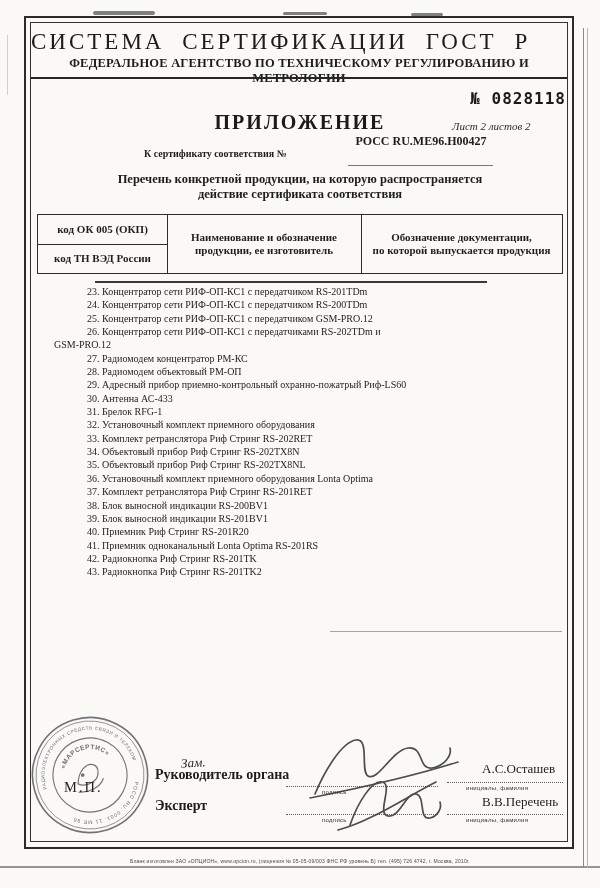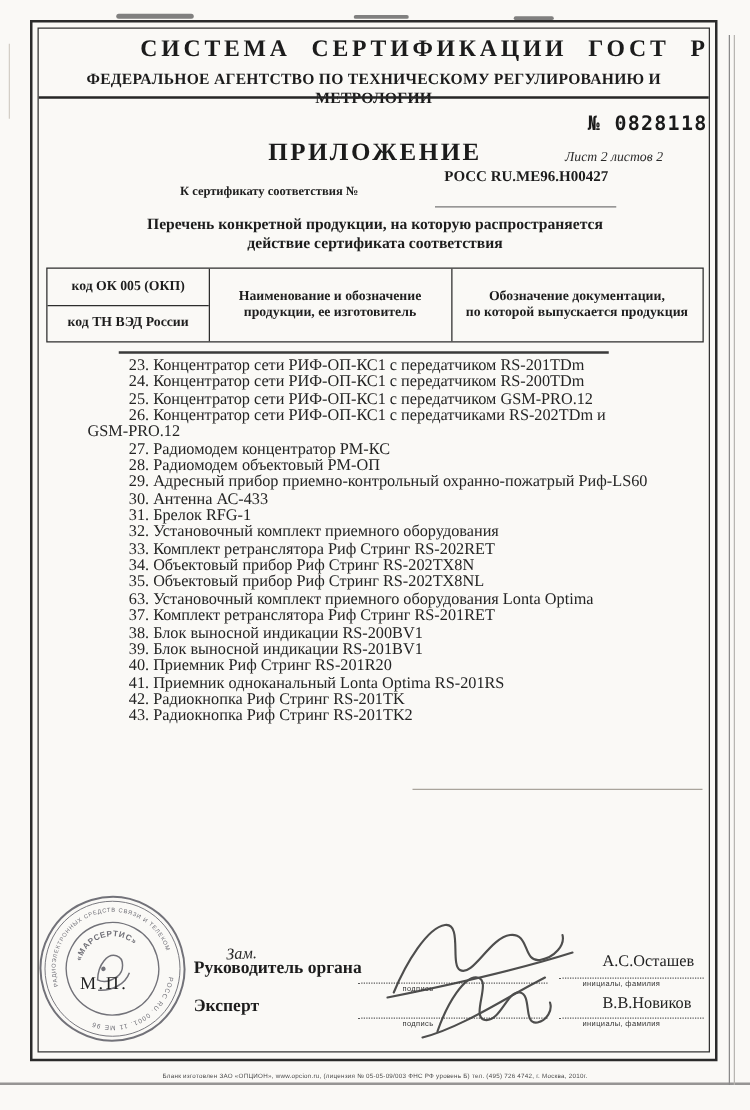--- a/index.html
+++ b/index.html
@@ -8,22 +8,22 @@
     background:#faf9f6;overflow:hidden;
     font-family:"Liberation Serif","DejaVu Serif",serif;color:#242424;
   }
   
   .smudge{position:absolute;background:#3f3f3f;opacity:.65;border-radius:2px;}
   .edge-line{position:absolute;width:1px;}
   
   .frame-outer{position:absolute;left:24px;top:16px;width:546px;height:829px;border:2.5px solid #2b2b2b;}
   .frame-inner{position:absolute;left:30px;top:22px;width:536px;height:818px;border:1px solid #333;}
   
-  .hdr-title{position:absolute;left:31px;top:29px;width:536px;text-align:right;
-    font-size:19px;font-weight:bold;letter-spacing:3px;word-spacing:9px;color:#1c1c1c;}
+  .hdr-title{position:absolute;left:31px;top:29px;width:536px;text-align:left;
+    font-size:23px;font-weight:normal;letter-spacing:3px;word-spacing:9px;color:#1c1c1c;}
   .hdr-sub{position:absolute;left:31px;top:56px;width:536px;text-align:center;
     font-size:12.5px;font-weight:bold;letter-spacing:.2px;color:#1c1c1c;}
   .hdr-rule{position:absolute;left:31px;top:77px;width:536px;height:2.2px;background:#262626;}
   .cert-no{position:absolute;left:426px;top:89px;width:140px;text-align:right;
     font-family:"DejaVu Sans Mono",monospace;font-size:16px;font-weight:bold;letter-spacing:1px;color:#1a1a1a;}
   .appendix{position:absolute;left:0;top:111px;width:600px;text-align:center;
     font-size:20px;font-weight:bold;letter-spacing:2px;color:#1b1b1b;}
   .sheet-info{position:absolute;left:452px;top:120px;font-style:italic;font-size:11px;color:#2a2a2a;}
   .cert-ref{position:absolute;left:346px;top:134px;width:150px;text-align:center;
     font-size:12px;font-weight:bold;color:#1d1d1d;}
@@ -31,21 +31,21 @@
   .cert-underline{position:absolute;left:348px;top:165px;width:145px;height:1px;background:#777;}
   .list-head{position:absolute;left:0;width:600px;text-align:center;font-size:12.5px;font-weight:bold;color:#1d1d1d;}
   
   .tbl{position:absolute;left:37px;top:214px;width:524px;height:58px;border:1.4px solid #2d2d2d;}
   .tbl .vdiv{position:absolute;top:0;width:1.2px;height:100%;background:#2d2d2d;}
   .tbl .hdiv{position:absolute;left:0;top:28.5px;width:129px;height:1.2px;background:#2d2d2d;}
   .tbl .cell{position:absolute;display:flex;align-items:center;justify-content:center;
     text-align:center;font-size:11px;font-weight:bold;line-height:13px;color:#1e1e1e;}
   
   .sub-line{position:absolute;left:95px;top:281px;width:392px;height:1.6px;background:#3a3a3a;}
-  .products{position:absolute;left:70px;top:285px;width:490px;font-size:13px;line-height:13.35px;color:#242424;}
+  .products{position:absolute;left:54px;top:285px;width:490px;font-size:10px;line-height:13.35px;color:#242424;}
   .p-line{height:13.35px;white-space:nowrap;}
   .p-line.item{padding-left:33px;}
   .faint-line{position:absolute;left:330px;top:631px;width:232px;height:1px;background:#a9a49c;}
   
   .mp{position:absolute;left:64px;top:779px;font-size:14.5px;letter-spacing:2px;color:#1f1f1f;z-index:5;}
   .zam{position:absolute;left:181px;top:755px;font-size:13px;font-style:italic;transform:rotate(-3deg);color:#2a2a2a;}
   .role{position:absolute;left:155px;font-size:14px;font-weight:bold;color:#1c1c1c;}
   .dline{position:absolute;height:0;border-bottom:1.5px dotted #5a5a5a;}
   .cap{position:absolute;font-size:6px;color:#333;letter-spacing:.3px;font-family:"Liberation Sans",sans-serif;}
   .sig-name{position:absolute;left:482px;font-size:13px;color:#222;}
@@ -109,21 +109,21 @@
       <div class="p-line cont">GSM-PRO.12</div>
       <div class="p-line item">27. Радиомодем концентратор РМ-КС</div>
       <div class="p-line item">28. Радиомодем объектовый РМ-ОП</div>
       <div class="p-line item">29. Адресный прибор приемно-контрольный охранно-пожатрый Риф-LS60</div>
       <div class="p-line item">30. Антенна АС-433</div>
       <div class="p-line item">31. Брелок RFG-1</div>
       <div class="p-line item">32. Установочный комплект приемного оборудования</div>
       <div class="p-line item">33. Комплект ретранслятора Риф Стринг RS-202RET</div>
       <div class="p-line item">34. Объектовый прибор Риф Стринг RS-202TX8N</div>
       <div class="p-line item">35. Объектовый прибор Риф Стринг RS-202TX8NL</div>
-      <div class="p-line item">63. Установочный комплект приемного оборудования Lonta Optima</div>
+      <div class="p-line item">36. Установочный комплект приемного оборудования Lonta Optima</div>
       <div class="p-line item">37. Комплект ретранслятора Риф Стринг RS-201RET</div>
       <div class="p-line item">38. Блок выносной индикации RS-200BV1</div>
       <div class="p-line item">39. Блок выносной индикации RS-201BV1</div>
       <div class="p-line item">40. Приемник Риф Стринг RS-201R20</div>
       <div class="p-line item">41. Приемник одноканальный Lonta Optima RS-201RS</div>
       <div class="p-line item">42. Радиокнопка Риф Стринг RS-201TK</div>
       <div class="p-line item">43. Радиокнопка Риф Стринг RS-201TK2</div>
     </div>
 
   <div class="faint-line"></div>
@@ -136,21 +136,21 @@
   <div class="dline" style="left:286px;top:786px;width:152px;"></div>
   <div class="dline" style="left:447px;top:782px;width:116px;"></div>
   <div class="cap" style="left:322px;top:789px;">подпись</div>
   <div class="cap" style="left:466px;top:785px;">инициалы, фамилия</div>
   <div class="sig-name" style="top:761px;">А.С.Осташев</div>
 
   <div class="dline" style="left:286px;top:814px;width:152px;"></div>
   <div class="dline" style="left:447px;top:814px;width:116px;"></div>
   <div class="cap" style="left:322px;top:817px;">подпись</div>
   <div class="cap" style="left:466px;top:817px;">инициалы, фамилия</div>
-  <div class="sig-name" style="top:794px;">В.В.Новиков</div>
+  <div class="sig-name" style="top:794px;">В.В.Перечень</div>
 
   <svg class="sig-svg" width="200" height="105" viewBox="0 0 200 105">
     <g fill="none" stroke="#3b3b3b" stroke-width="1.7" stroke-linecap="round" opacity="0.9">
       <path d="M 35 64 C 45 40, 62 12, 76 10 C 90 8, 80 42, 88 46 C 98 52, 112 20, 128 18 C 144 16, 138 40, 152 38 C 164 36, 172 26, 170 18"></path>
       <path d="M 30 68 C 80 58, 140 44, 178 32"></path>
       <path d="M 70 95 C 78 72, 92 50, 102 52 C 114 54, 96 84, 108 86 C 120 88, 126 62, 136 64 C 146 66, 138 90, 150 88 C 158 86, 162 78, 160 72"></path>
       <path d="M 58 100 C 90 92, 128 66, 156 52"></path>
     </g>
   </svg>
 

